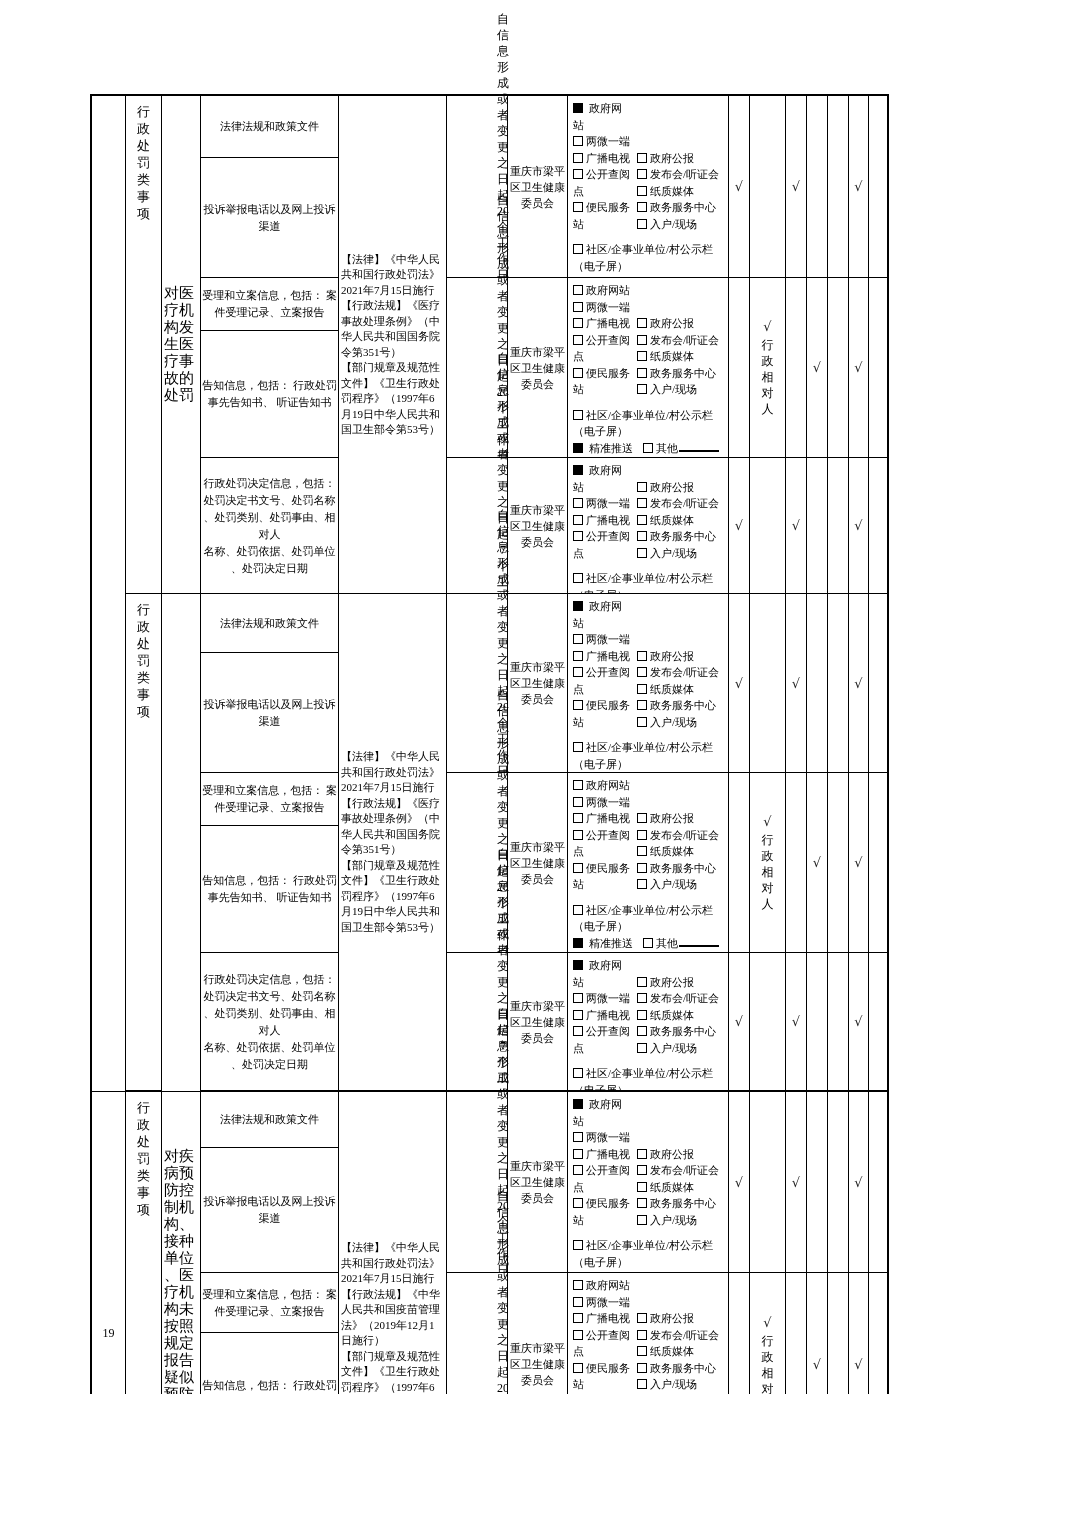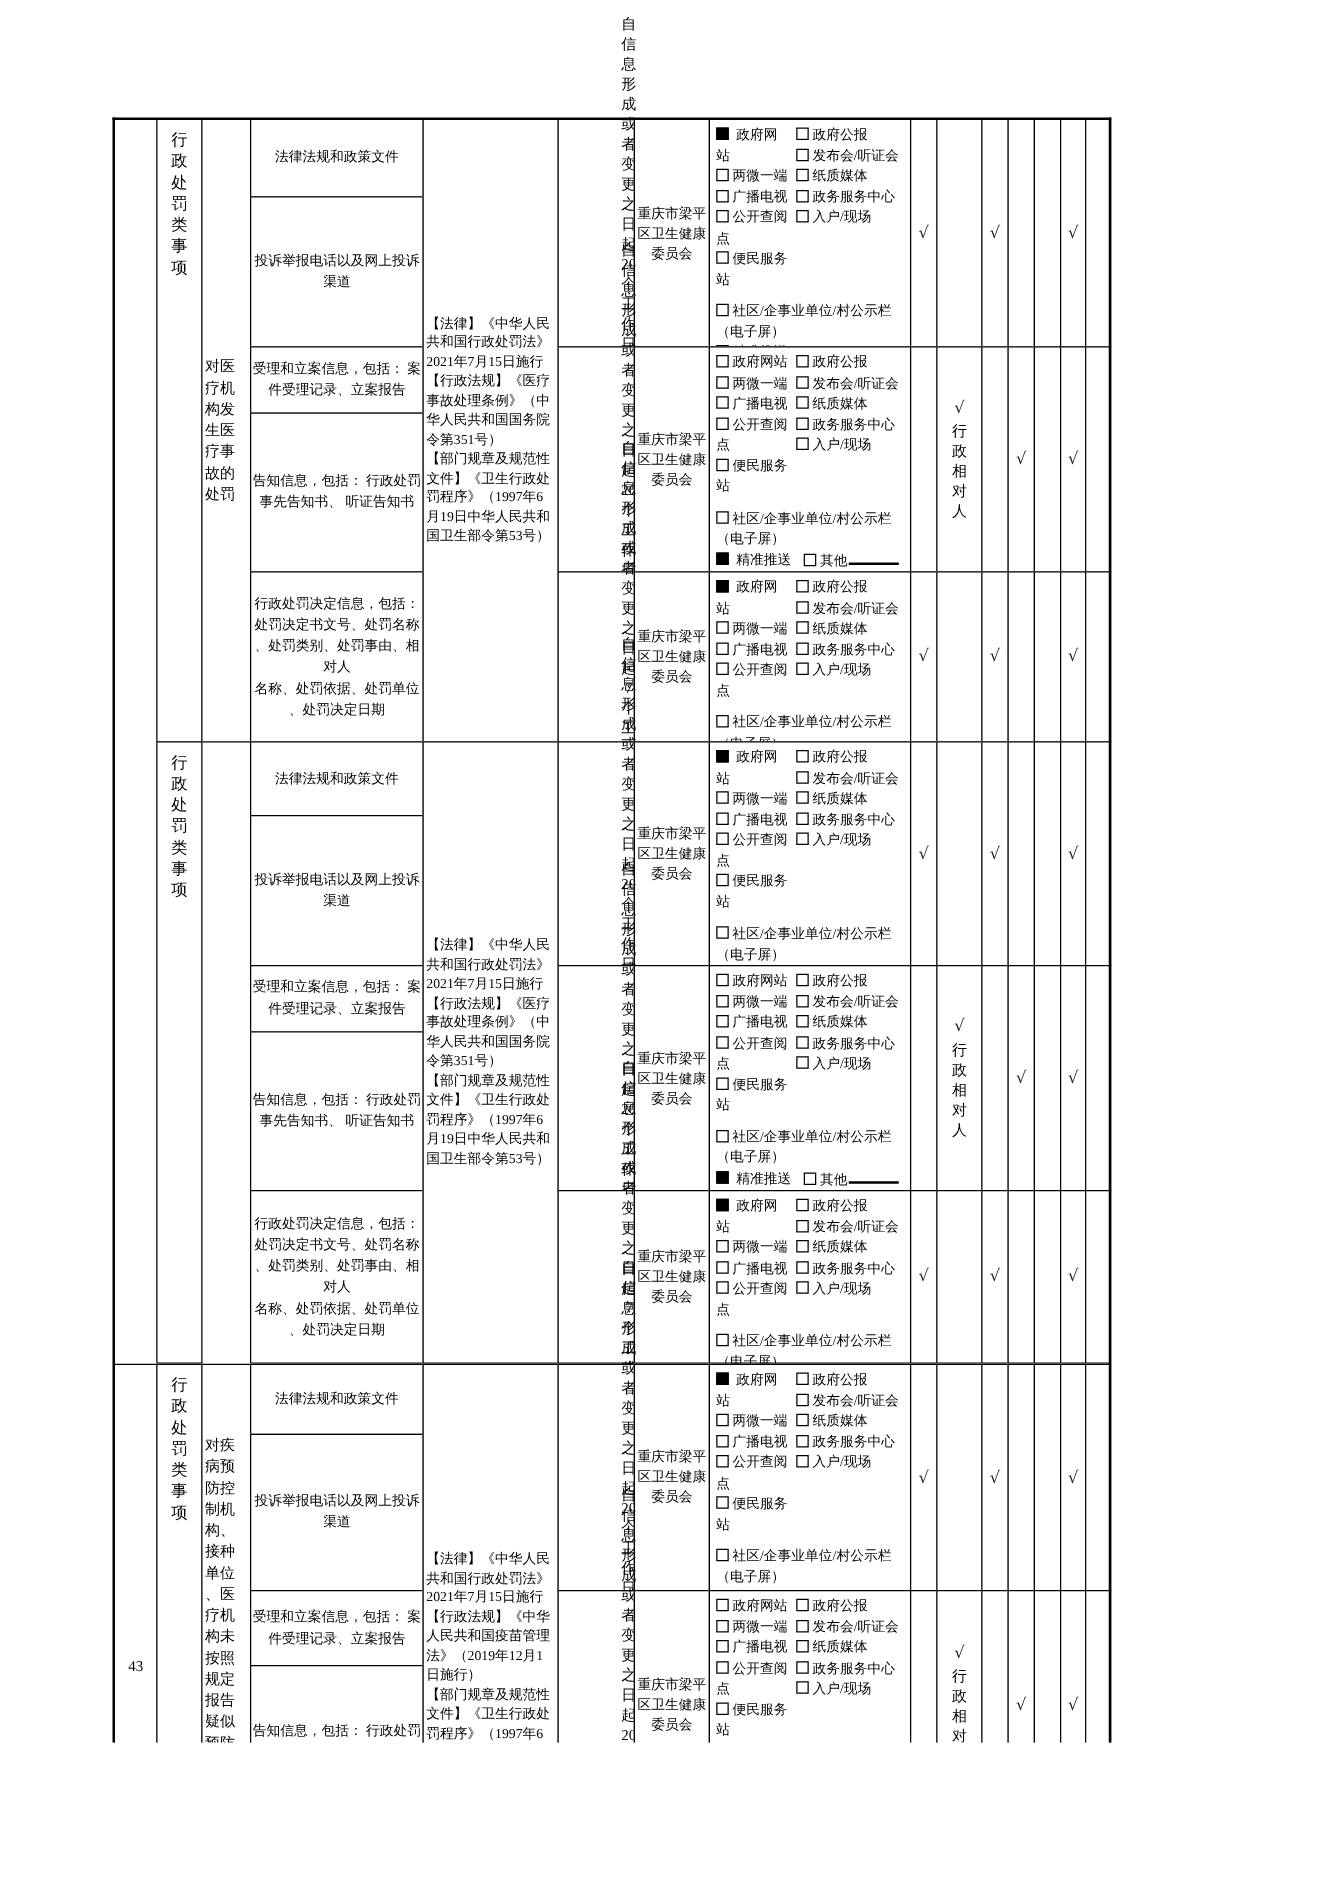--- a/index.html
+++ b/index.html
@@ -5,33 +5,33 @@
   html,body{margin:0;padding:0;background:#e8e8e8;}
   .page{position:relative;width:1074px;height:1520px;background:#ffffff;
         font-family:"Liberation Serif","DejaVu Serif",serif;color:#000;overflow:hidden;}
   .clip{position:absolute;left:0;top:0;width:1074px;height:1394px;overflow:hidden;}
   .cell{position:absolute;border:1px solid #000;box-sizing:border-box;background:#fff;}
   .vc{display:flex;align-items:center;}
   .cc{display:flex;align-items:center;justify-content:center;text-align:center;}
   .serial{font-size:12px;}
   .vlabel{width:15px;margin:7px auto 0;font-size:13px;line-height:17px;text-align:center;
           word-break:break-all;line-break:anywhere;}
-  .cat{font-size:12px;line-height:17px;word-break:break-all;line-break:anywhere;
+  .cat{font-size:15px;line-height:17px;word-break:break-all;line-break:anywhere;
        width:100%;padding:0 2px;box-sizing:border-box;font-family:Liberation Serif, serif;}
   .cat-top{padding-top:56px;}
   .item-text{font-size:11px;line-height:17px;width:100%;text-align:center;
              white-space:pre-wrap;word-break:break-all;line-break:anywhere;}
   .legal{font-size:11px;line-height:15.5px;width:100%;padding:0 2px;box-sizing:border-box;
          white-space:pre-line;word-break:break-all;line-break:anywhere;text-align:left;}
   .timing{font-size:12px;line-height:16px;width:100%;text-align:center;padding:0 4px;
           box-sizing:border-box;word-break:break-all;line-break:anywhere;margin-left:46px;}
   .org{font-size:11px;line-height:16px;width:100%;text-align:center;padding:0 2px;
        box-sizing:border-box;word-break:break-all;line-break:anywhere;}
   .ch{padding:4px 0 0 5px;font-size:11px;line-height:16.5px;}
-  .chcols{display:flex;}
+  .chcols{display:flex;align-items:flex-end;}
   .chL{width:58px;margin-right:6px;}
   .chR{flex:1;}
   .ci{word-break:break-all;line-break:anywhere;}
   .cb{display:inline-block;width:8px;height:8px;border:1px solid #000;margin-right:3px;
       vertical-align:-1px;background:#fff;}
   .cb.filled{background:#000;margin-right:6px;}
   .chboard{margin-top:9px;width:150px;}
   .chpush{display:flex;}
   .chpush .ci:first-child{width:70px;}
   .uline{display:inline-block;width:40px;height:10px;border-bottom:2px solid #000;margin-left:1px;}
@@ -371,21 +371,21 @@
       <div class="cell cc" style="left: 785px; top: 952px; width: 22px; height: 139px;">
         <span class="check">√</span>
       </div>
       <div class="cell cc" style="left: 806px; top: 952px; width: 22px; height: 139px;"></div>
       <div class="cell cc" style="left: 827px; top: 952px; width: 22px; height: 139px;"></div>
       <div class="cell cc" style="left: 848px; top: 952px; width: 21px; height: 139px;">
         <span class="check">√</span>
       </div>
       <div class="cell cc" style="left: 868px; top: 952px; width: 21px; height: 139px;"></div>
       <div class="cell cc" style="left: 91px; top: 1091px; width: 35px; height: 484px;">
-        <span class="serial">43</span>
+        <span class="serial">19</span>
       </div>
       <div class="cell" style="left: 125px; top: 1091px; width: 37px; height: 484px;">
         <div class="vlabel">行政处罚类事项</div>
       </div>
       <div class="cell" style="left: 161px; top: 1091px; width: 40px; height: 484px;">
         <div class="cat cat-top">对疾病预防控制机构、接种单位、医疗机构未按照规定报告疑似预防接种异常反应、疫苗安全事件等，或者未</div>
       </div>
       <div class="cell cc" style="left: 200px; top: 1091px; width: 139px; height: 57px;">
         <div class="item-text">法律法规和政策文件</div>
       </div>

